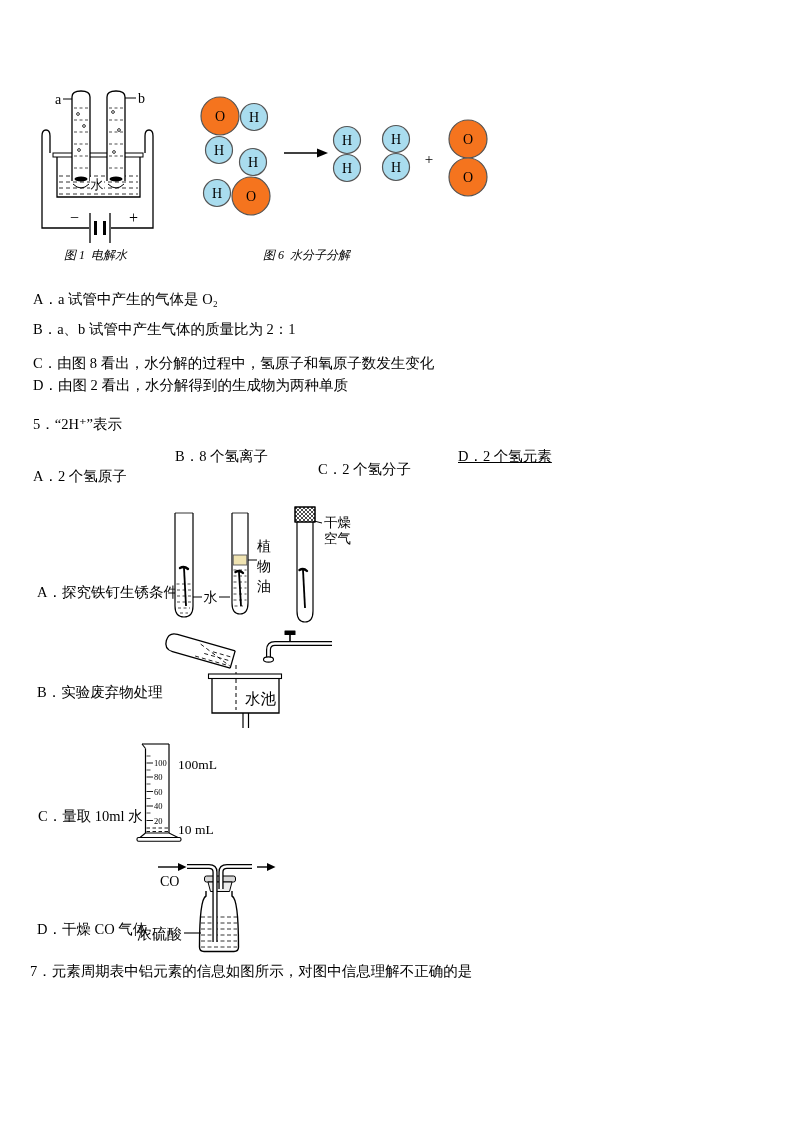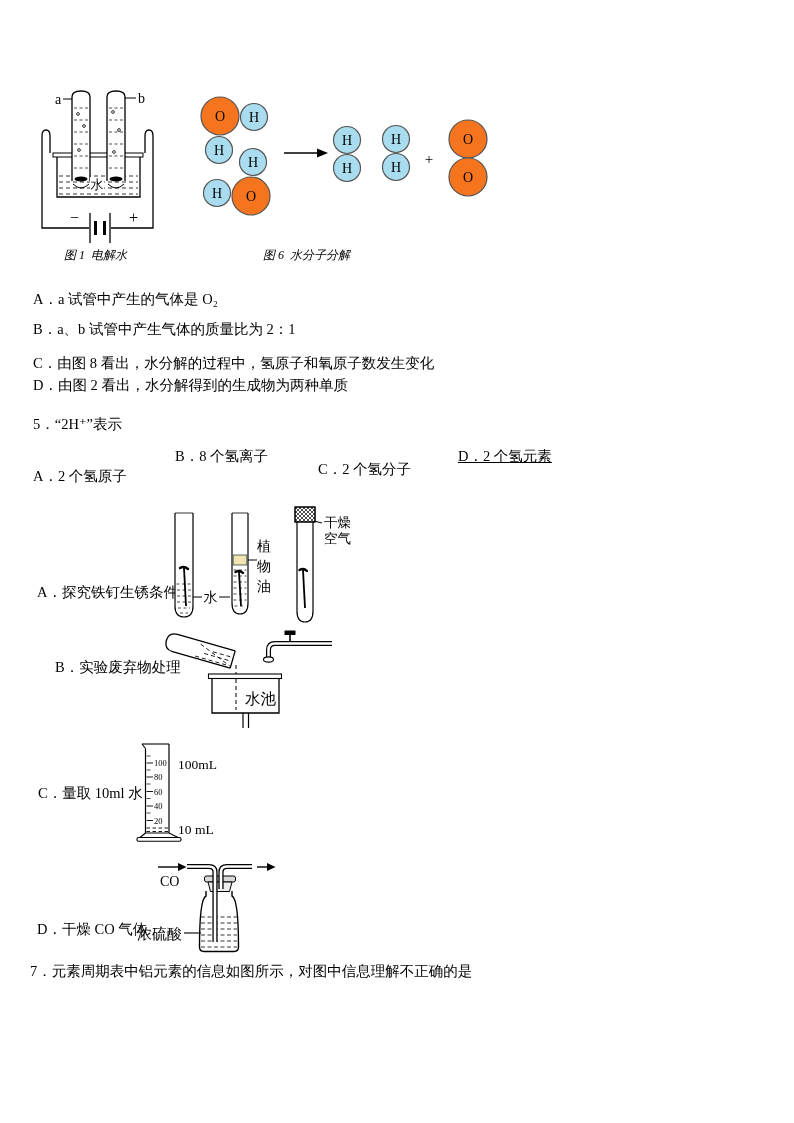--- a/index.html
+++ b/index.html
@@ -170,21 +170,21 @@
     <path d="M297,512 L297,611 Q297,622 305,622 Q313,622 313,611 L313,512" fill="#fff" stroke="#000" stroke-width="1.2"></path>
     <rect x="295" y="507" width="20" height="15" fill="#fff" stroke="#000" stroke-width="1"></rect>
     <rect x="295" y="507" width="20" height="15" fill="url(#xhatch)" stroke="#000" stroke-width="1"></rect>
     <path d="M299.5,570 Q303.5,567.5 307,571" fill="none" stroke="#000" stroke-width="2.4" stroke-linecap="round"></path>
     <line x1="303" y1="570" x2="305" y2="608" stroke="#000" stroke-width="1.8"></line>
     <line x1="314" y1="521" x2="322" y2="523" stroke="#000" stroke-width="1"></line>
     <text x="324" y="527" font-size="13.5">干燥</text>
     <text x="324" y="543" font-size="13.5">空气</text>
   </svg>
 
-  <div class="t" style="left:37px;top:659px;margin-left:18px;">B．实验废弃物处理</div>
+  <div class="t" style="left:37px;top:684px;">B．实验废弃物处理</div>
   <svg style="left:155px;top:626px;width:185px;height:108px" viewBox="155 626 185 108">
     <g transform="rotate(16 175 643)">
       <path d="M235,634 L175,634 Q166,634 166,643 Q166,652 175,652 L235,652" fill="#fff" stroke="#000" stroke-width="1.3"></path>
       <line x1="235" y1="634" x2="235" y2="652" stroke="#000" stroke-width="1.3"></line>
       <g stroke="#000" stroke-width="0.8" stroke-dasharray="4,3">
         <line x1="200" y1="637" x2="234" y2="650"></line>
         <line x1="206" y1="645" x2="233" y2="645"></line>
         <line x1="198" y1="650" x2="233" y2="650"></line>
         <line x1="214" y1="641" x2="233" y2="641"></line>
       </g>
@@ -195,21 +195,21 @@
     <text x="245" y="704" font-size="15.5">水池</text>
     <line x1="243" y1="713" x2="243" y2="728" stroke="#000" stroke-width="1.2"></line>
     <line x1="248.5" y1="713" x2="248.5" y2="728" stroke="#000" stroke-width="1.2"></line>
     <path d="M332,643.5 L275,643.5 Q268.5,643.5 268.5,650 L268.5,657" fill="none" stroke="#000" stroke-width="5"></path>
     <path d="M332,643.5 L275,643.5 Q268.5,643.5 268.5,650 L268.5,657" fill="none" stroke="#fff" stroke-width="2.6"></path>
     <ellipse cx="268.5" cy="659.5" rx="5" ry="2.6" fill="#fff" stroke="#000" stroke-width="1.1"></ellipse>
     <line x1="290" y1="641" x2="290" y2="635" stroke="#000" stroke-width="1.6"></line>
     <rect x="284.5" y="630.5" width="11" height="4.5" rx="0.5" fill="#000"></rect>
   </svg>
 
-  <div class="t" style="left:38px;top:785px;">C．量取 10ml 水</div>
+  <div class="t" style="left:38px;top:808px;">C．量取 10ml 水</div>
   <svg style="left:134px;top:738px;width:126px;height:108px" viewBox="134 738 126 108">
     <line x1="142" y1="744" x2="169" y2="744" stroke="#000" stroke-width="1.1"></line>
     <line x1="142" y1="744" x2="145.5" y2="748.5" stroke="#000" stroke-width="1.1"></line>
     <line x1="145.5" y1="748.5" x2="145.5" y2="833" stroke="#000" stroke-width="1.2"></line>
     <line x1="169" y1="744" x2="169" y2="833" stroke="#000" stroke-width="1.2"></line>
     <polygon points="145.5,833 140,837.5 178,837.5 169,833" fill="#fff" stroke="#000" stroke-width="1.1"></polygon>
     <rect x="137" y="837.5" width="44" height="3.8" rx="1.5" fill="#fff" stroke="#000" stroke-width="1.1"></rect>
 
     <g stroke="#000">
       <line x1="146.5" y1="763" x2="153" y2="763" stroke-width="0.9"></line>

